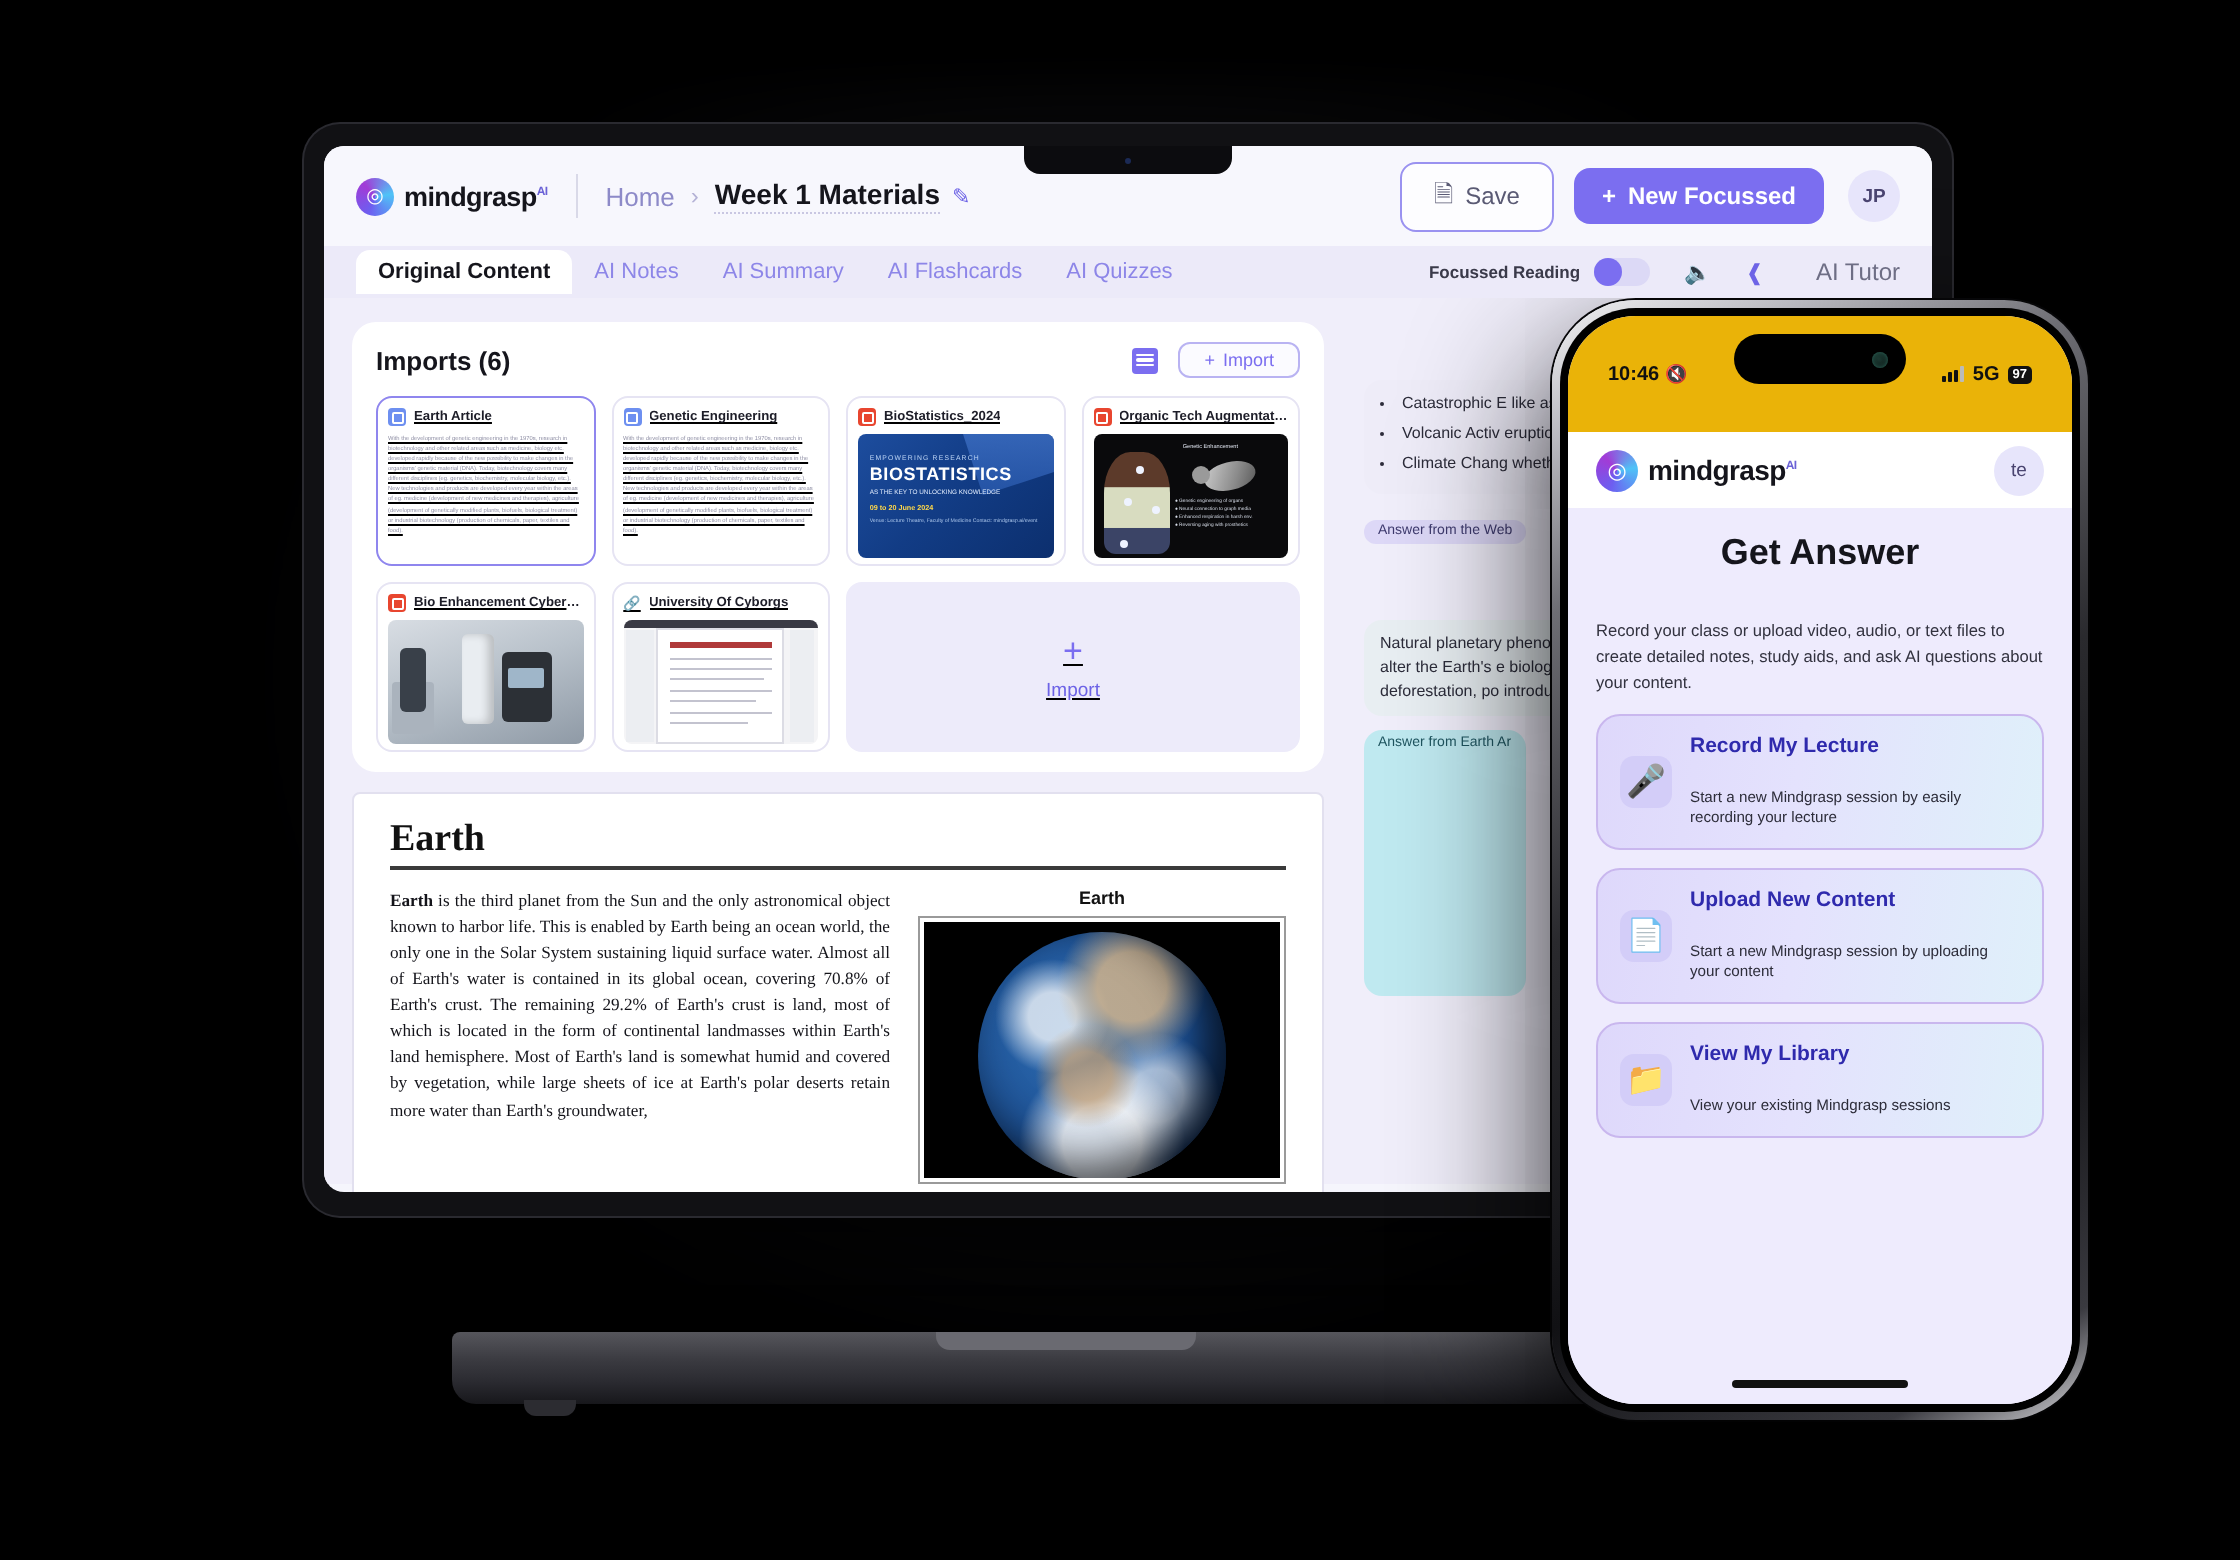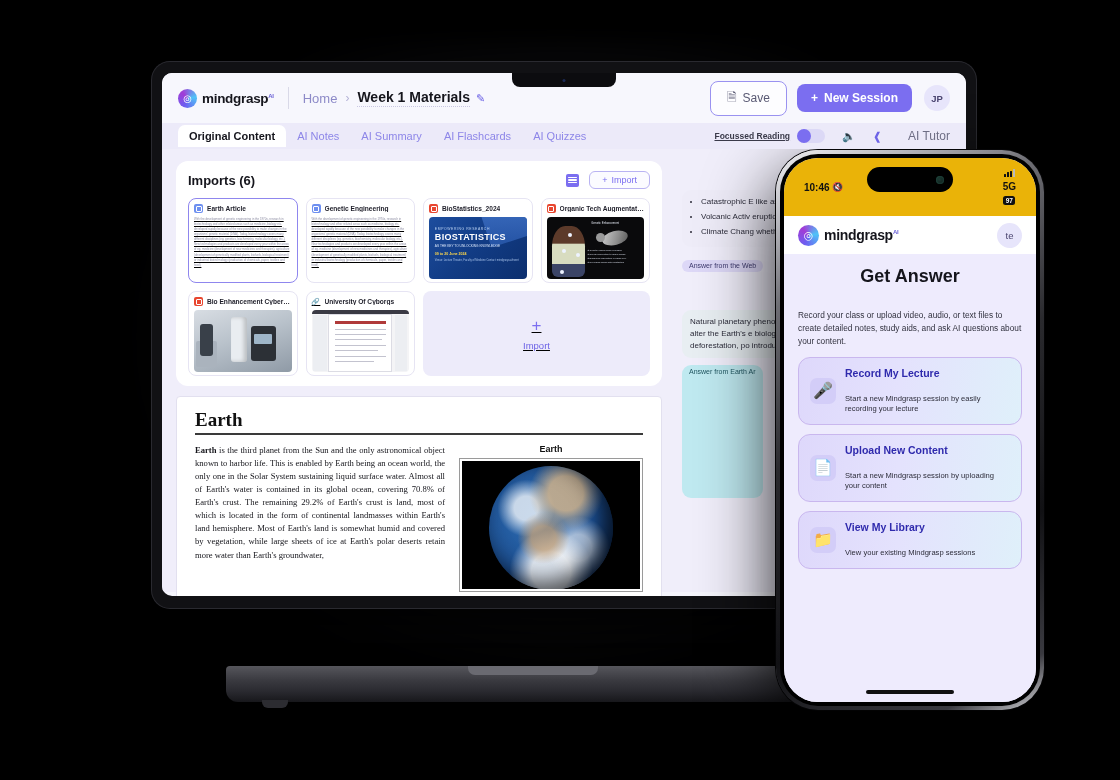--- a/index.html
+++ b/index.html
@@ -50,21 +50,21 @@
   .btn-new{display:flex;align-items:center;gap:6px;background:#7b6ef0;color:#fff;
         border-radius:8px;padding:7px 14px;font-size:12px;font-weight:600;margin-left:10px;}
   .avatar{width:26px;height:26px;border-radius:50%;background:#e7e5fb;color:#4a4470;
         font-size:9.5px;font-weight:700;display:flex;align-items:center;justify-content:center;margin-left:12px;}
 
   
   .tabbar{display:flex;align-items:center;height:26px;padding:0 16px;background:#eceaf9;position:relative;z-index:5;}
   .tab{font-size:11px;color:#8d86e8;padding:5px 11px;border-radius:7px 7px 0 0;}
   .tab.active{background:#fff;color:#15151c;font-weight:600;}
   .toggwrap{display:flex;align-items:center;gap:7px;margin-left:auto;}
-  .toglbl{font-size:8.5px;font-weight:700;color:#3a3a4a;text-decoration:underline;}
+  .toglbl{font-size:8.5px;font-weight:700;color:#3a3a4a;}
   .tog{width:28px;height:14px;border-radius:8px;background:#dcd9f6;position:relative;}
   .tog i{position:absolute;left:0;top:0;width:14px;height:14px;border-radius:50%;background:#7b6ef0;display:block;}
   .ticon{color:#6d63e6;font-size:11px;margin-left:10px;}
   .tutortag{font-size:12px;color:#6e6e85;margin-left:26px;}
 
   
   .appbody{display:flex;height:443px;background:#f0eefa;}
   .leftpane{width:512px;padding:12px 12px 0 14px;box-sizing:border-box;}
   .rightpane{flex:1;padding:10px 8px;box-sizing:border-box;}
 
@@ -172,21 +172,21 @@
   .pinner{background:#000;border-radius:38px;padding:4px;height:100%;box-sizing:border-box;}
   .pscreen{background:#f4f2fe;border-radius:34px;height:100%;overflow:hidden;position:relative;
         display:flex;flex-direction:column;}
   .island{position:absolute;left:50%;transform:translateX(-50%);top:9px;width:86px;height:25px;
         background:#000;border-radius:14px;z-index:20;display:flex;align-items:center;justify-content:flex-end;padding-right:9px;box-sizing:border-box;}
   .island i{width:8px;height:8px;border-radius:50%;
         background:radial-gradient(circle at 40% 40%,#1d3a33,#0a1614);box-shadow:0 0 2px #2f6b5e inset;display:block;}
   .statusbar{height:34px;display:flex;align-items:center;padding:12px 20px;font-size:10px;font-weight:600;color:#111;
         background:#eab308;flex:none;}
   .sb-time{display:flex;align-items:center;gap:3px;}
-  .sb-right{margin-left:auto;display:flex;align-items:center;gap:4px;flex-direction:column;}
+  .sb-right{margin-left:auto;display:flex;align-items:center;gap:4px;}
   .bars{display:flex;align-items:flex-end;gap:1px;height:8px;}
   .bars span{width:2px;background:#111;border-radius:.5px;}
   .batt{background:#111;color:#fff;font-size:6.5px;border-radius:2.5px;padding:1px 2.5px;font-weight:700;}
   .phead{height:38px;display:flex;align-items:center;padding:0 14px;background:#fff;flex:none;}
   .plogo{width:21px;height:21px;border-radius:50%;
         background:conic-gradient(from 200deg,#6d5ef0,#a23bd6,#4fc3f7,#6d5ef0);
         display:flex;align-items:center;justify-content:center;font-size:11px;color:#fff;}
   .pbrand{font-size:14px;font-weight:700;color:#15151c;margin-left:5px;letter-spacing:-.3px;}
   .pbrand sup{font-size:6px;color:#6b62d6;}
   .pav{margin-left:auto;width:25px;height:25px;border-radius:50%;background:#e7e5fb;color:#4a4470;
@@ -236,21 +236,21 @@
         <div class="crumb-sep">›</div>
         <div class="crumb-cur">Week 1 Materials</div>
         <div class="pencil">✎</div>
         <div class="hspace"></div>
         <div class="btn-save">
           <span>🗎</span>
           <span>Save</span>
         </div>
         <div class="btn-new">
           <span>+</span>
-          <span>New Session</span>
+          <span>New Focussed</span>
         </div>
         <div class="avatar">JP</div>
       </div>
 
       <div class="tabbar">
         <div class="tab active">Original Content</div>
         <div class="tab">AI Notes</div>
         <div class="tab">AI Summary</div>
         <div class="tab">AI Flashcards</div>
         <div class="tab">AI Quizzes</div>

